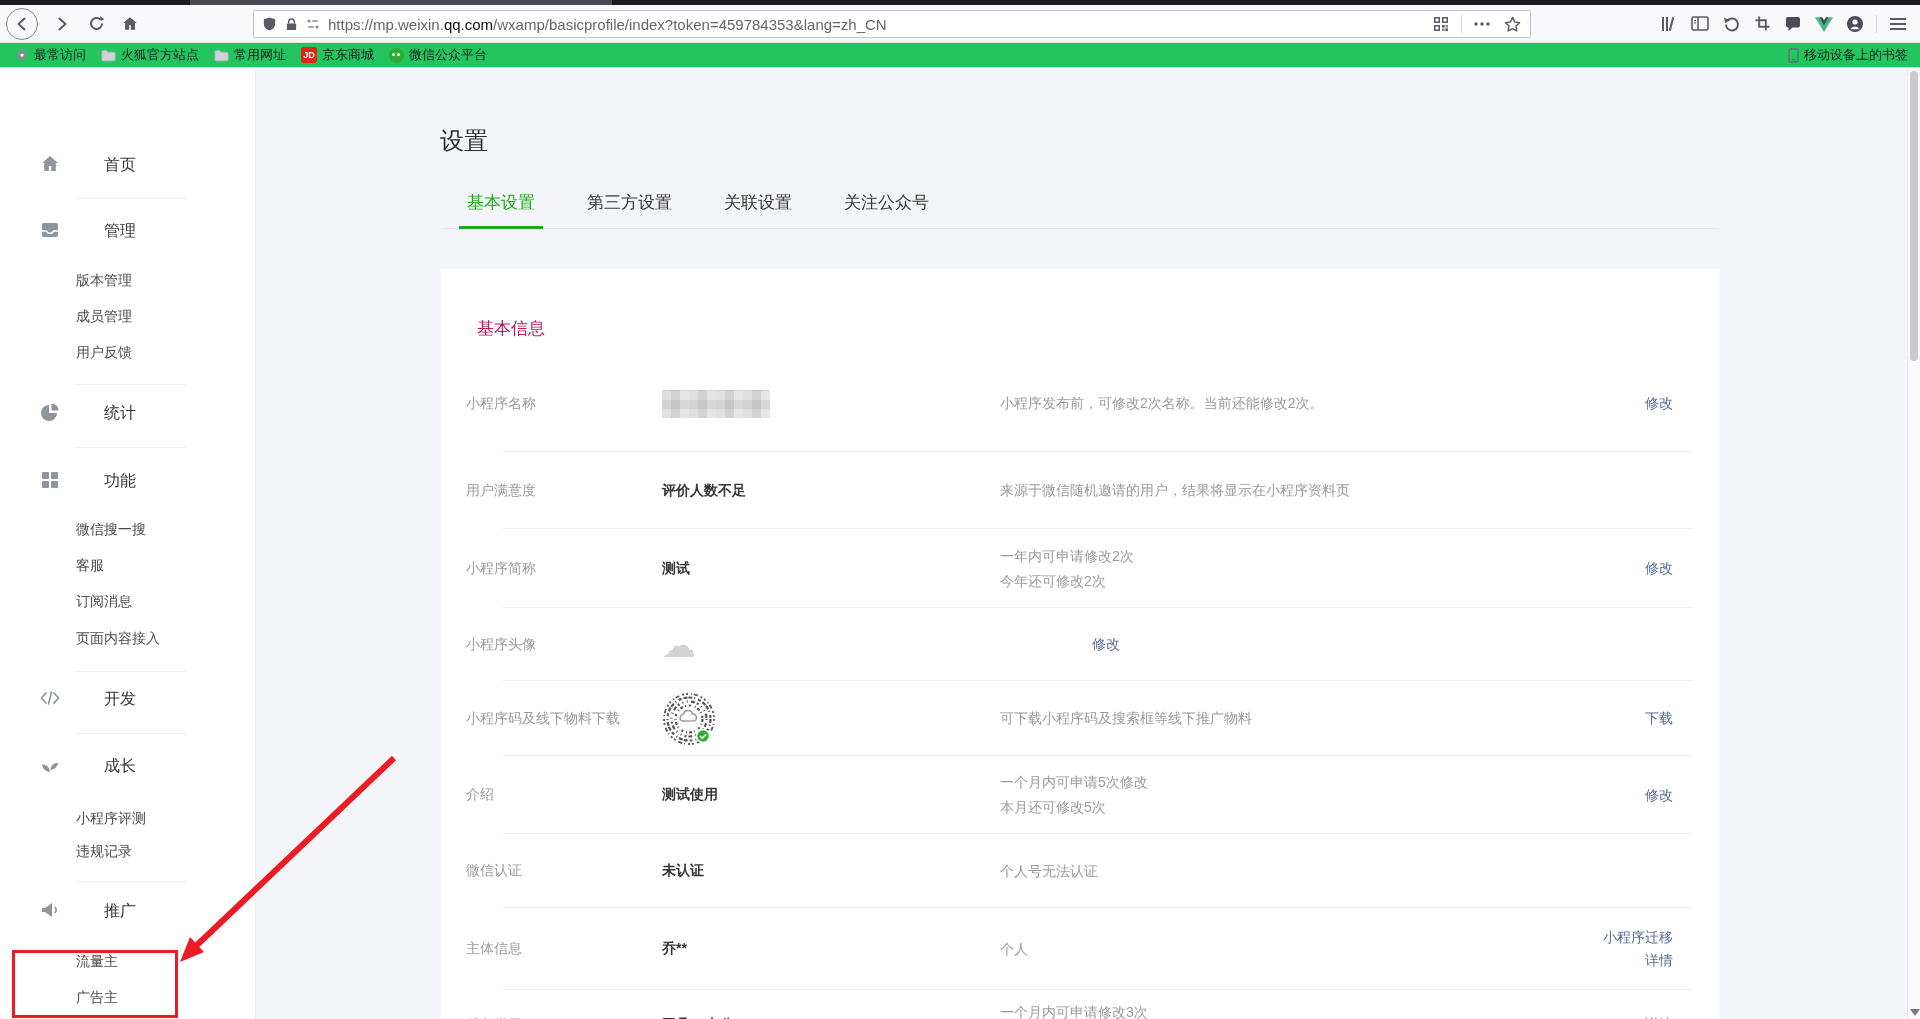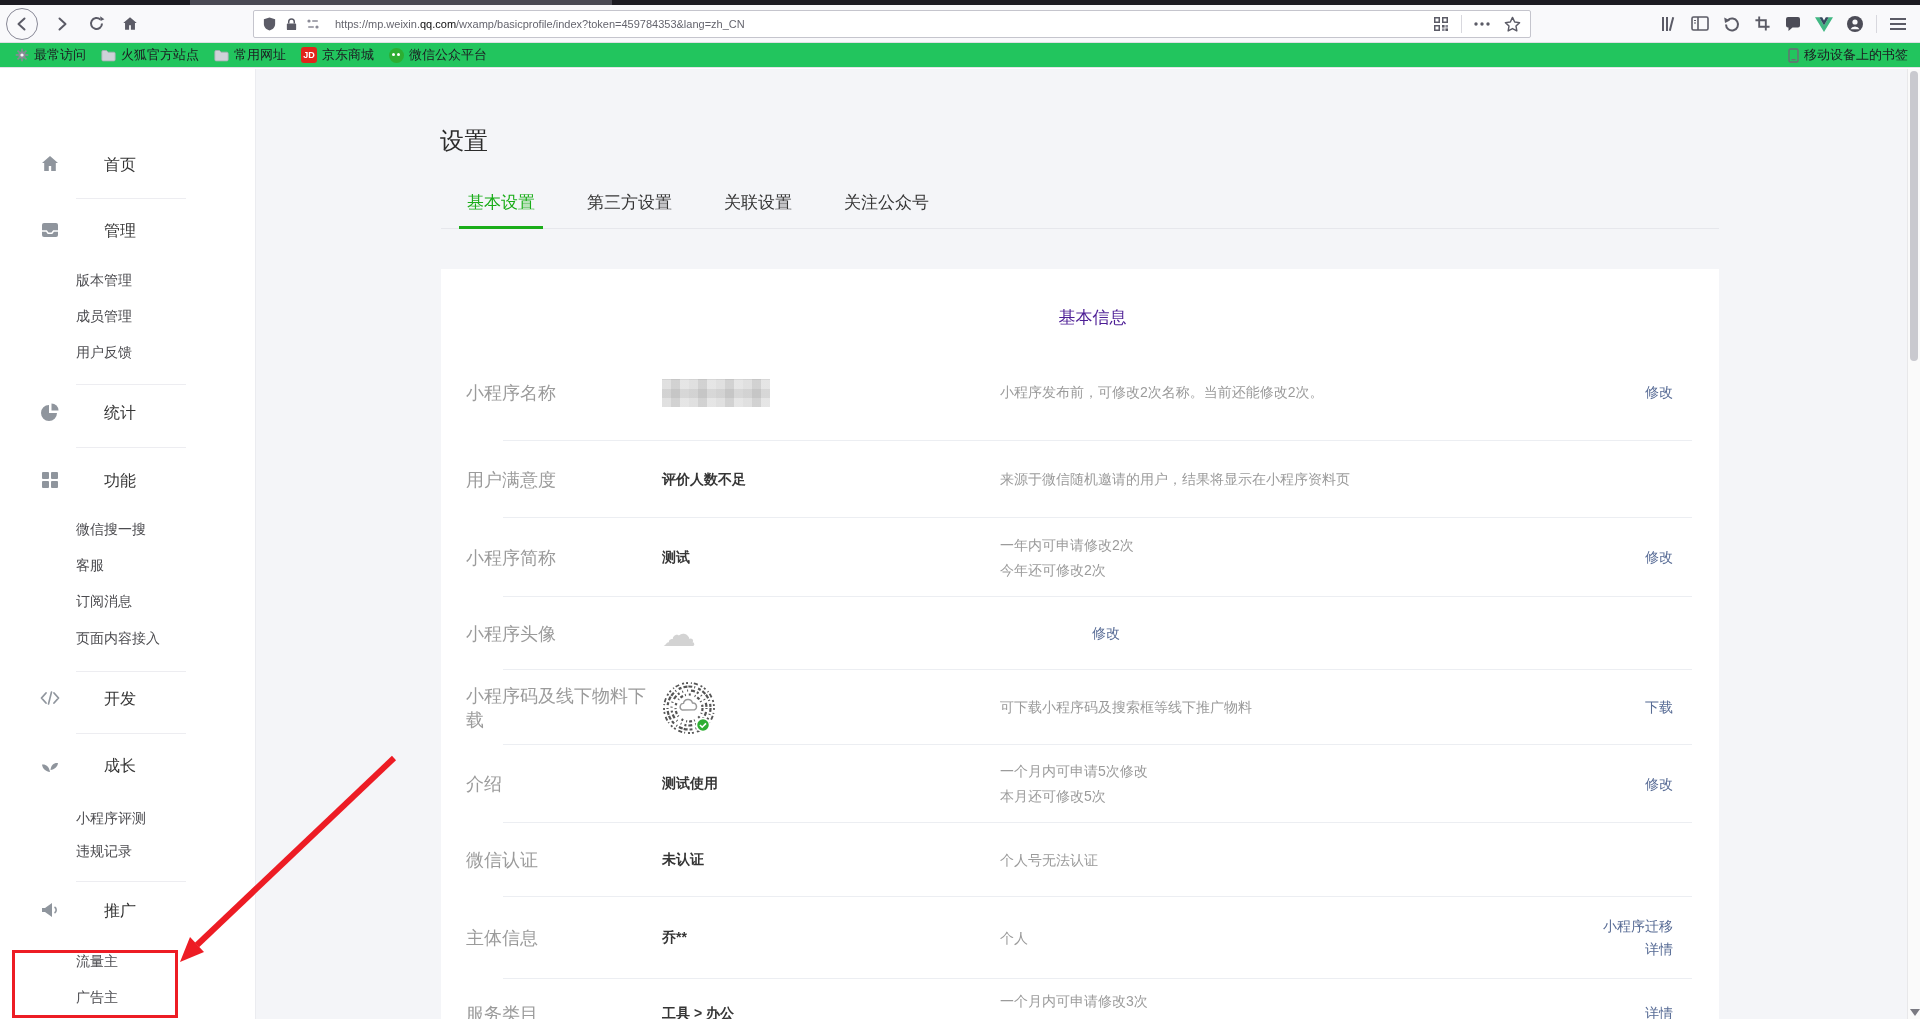--- a/index.html
+++ b/index.html
@@ -11,21 +11,21 @@
   .toolbar{position:absolute;left:0;top:5px;width:100%;height:38px;background:#f9f9fb;
            border-bottom:1px solid #dfdfe4;box-sizing:border-box;}
   .nav-btns{position:absolute;left:6px;top:0;height:37px;display:flex;align-items:center;gap:14px;}
   .back-circle{width:30px;height:30px;border:1px solid #888896;border-radius:50%;
                display:flex;align-items:center;justify-content:center;background:#f9f9fb;}
   .tb-icon{display:flex;align-items:center;justify-content:center;width:20px;height:20px;cursor:pointer;}
   .urlbar{position:absolute;left:253px;top:5px;width:1278px;height:28px;background:#fff;
           border:1px solid #c5c5cd;border-radius:2px;display:flex;align-items:center;
           padding:0 8px;box-sizing:border-box;}
   .url-icons{display:flex;align-items:center;gap:8px;}
-  .url-text{font-size:11px;color:#65656e;margin-left:15px;white-space:nowrap;overflow:hidden;flex:1;}
+  .url-text{font-size:15px;color:#65656e;margin-left:8px;white-space:nowrap;overflow:hidden;flex:1;}
   .url-text .domain{color:#0c0c0d;}
   .urlbar-right{display:flex;align-items:center;gap:10px;}
   .v-sep{width:1px;height:18px;background:#d8d8de;}
   .right-icons{position:absolute;right:12px;top:0;height:37px;display:flex;align-items:center;gap:11px;}
   .bookmarks{position:absolute;left:0;top:43px;width:100%;height:25px;background:#22c55e;
              border-bottom:1px solid #e2e2e7;display:flex;align-items:center;
              font-size:13px;color:#1c1c21;box-sizing:border-box;}
   .bm-item{display:flex;align-items:center;gap:5px;margin-left:15px;cursor:pointer;}
   .bm-right{position:absolute;right:12px;display:flex;align-items:center;gap:5px;cursor:pointer;}
   .jd-badge{width:16px;height:16px;background:#e1251b;color:#fff;border-radius:3px;
@@ -41,25 +41,25 @@
   .side-item{position:absolute;left:76px;font-size:16px;color:#353535;cursor:pointer;white-space:nowrap;margin-left:28px;}
   .side-sub{position:absolute;left:76px;font-size:14px;color:#4c4c50;cursor:pointer;white-space:nowrap;}
   .side-divider{position:absolute;left:76px;width:110px;height:1px;background:#ededf1;}
   
   .page-title{position:absolute;left:440px;top:56px;font-size:24px;color:#2b2b2b;}
   .tabs{position:absolute;left:441px;top:122px;width:1278px;border-bottom:1px solid #e6e7ec;
         display:flex;gap:36px;padding-left:18px;box-sizing:border-box;}
   .tab{font-size:17px;color:#353535;padding:0 8px 12px 8px;cursor:pointer;}
   .tab.active{color:#1aad19;border-bottom:3px solid #1aad19;margin-bottom:-1px;}
   .card{position:absolute;left:441px;top:200px;width:1278px;height:819px;background:#fff;}
-  .card-heading{margin:0;padding:37px 0 0 25px;font-size:17px;font-weight:normal;color:#4c1d95;text-align:center;}
+  .card-heading{margin:11px;padding:37px 0 0 25px;font-size:17px;font-weight:normal;color:#be185d;}
   .rows{margin-top:15px;}
   .row{position:relative;display:flex;align-items:center;padding:0 46px 0 25px;box-sizing:border-box;}
   .cell{box-sizing:border-box;}
-  .cell.label{width:196px;font-size:18px;color:#9b9b9b;}
+  .cell.label{width:196px;font-size:14px;color:#9b9b9b;}
   .cell.value{width:338px;font-size:14px;color:#353535;font-weight:bold;}
   .cell.help{flex:1;font-size:14px;color:#9b9b9b;line-height:25px;}
   .cell.action{width:120px;text-align:right;font-size:14px;}
   .cell.action a{color:#576b95;text-decoration:none;display:block;line-height:23px;cursor:pointer;}
   .row-divider{position:absolute;bottom:0;left:62px;right:27px;height:1px;background:#eceef2;}
   .redacted{width:108px;height:28px;
     background-image:repeating-linear-gradient(0deg,rgba(120,120,120,.10) 0 9px,rgba(120,120,120,.22) 9px 18px),
                      repeating-linear-gradient(90deg,#ececec 0 9px,#dcdcdc 9px 18px,#f2f2f2 18px 27px);}
   .avatar-cloud{font-size:34px;line-height:1;color:#d3d3d3;font-family:"DejaVu Sans",sans-serif;}
   

